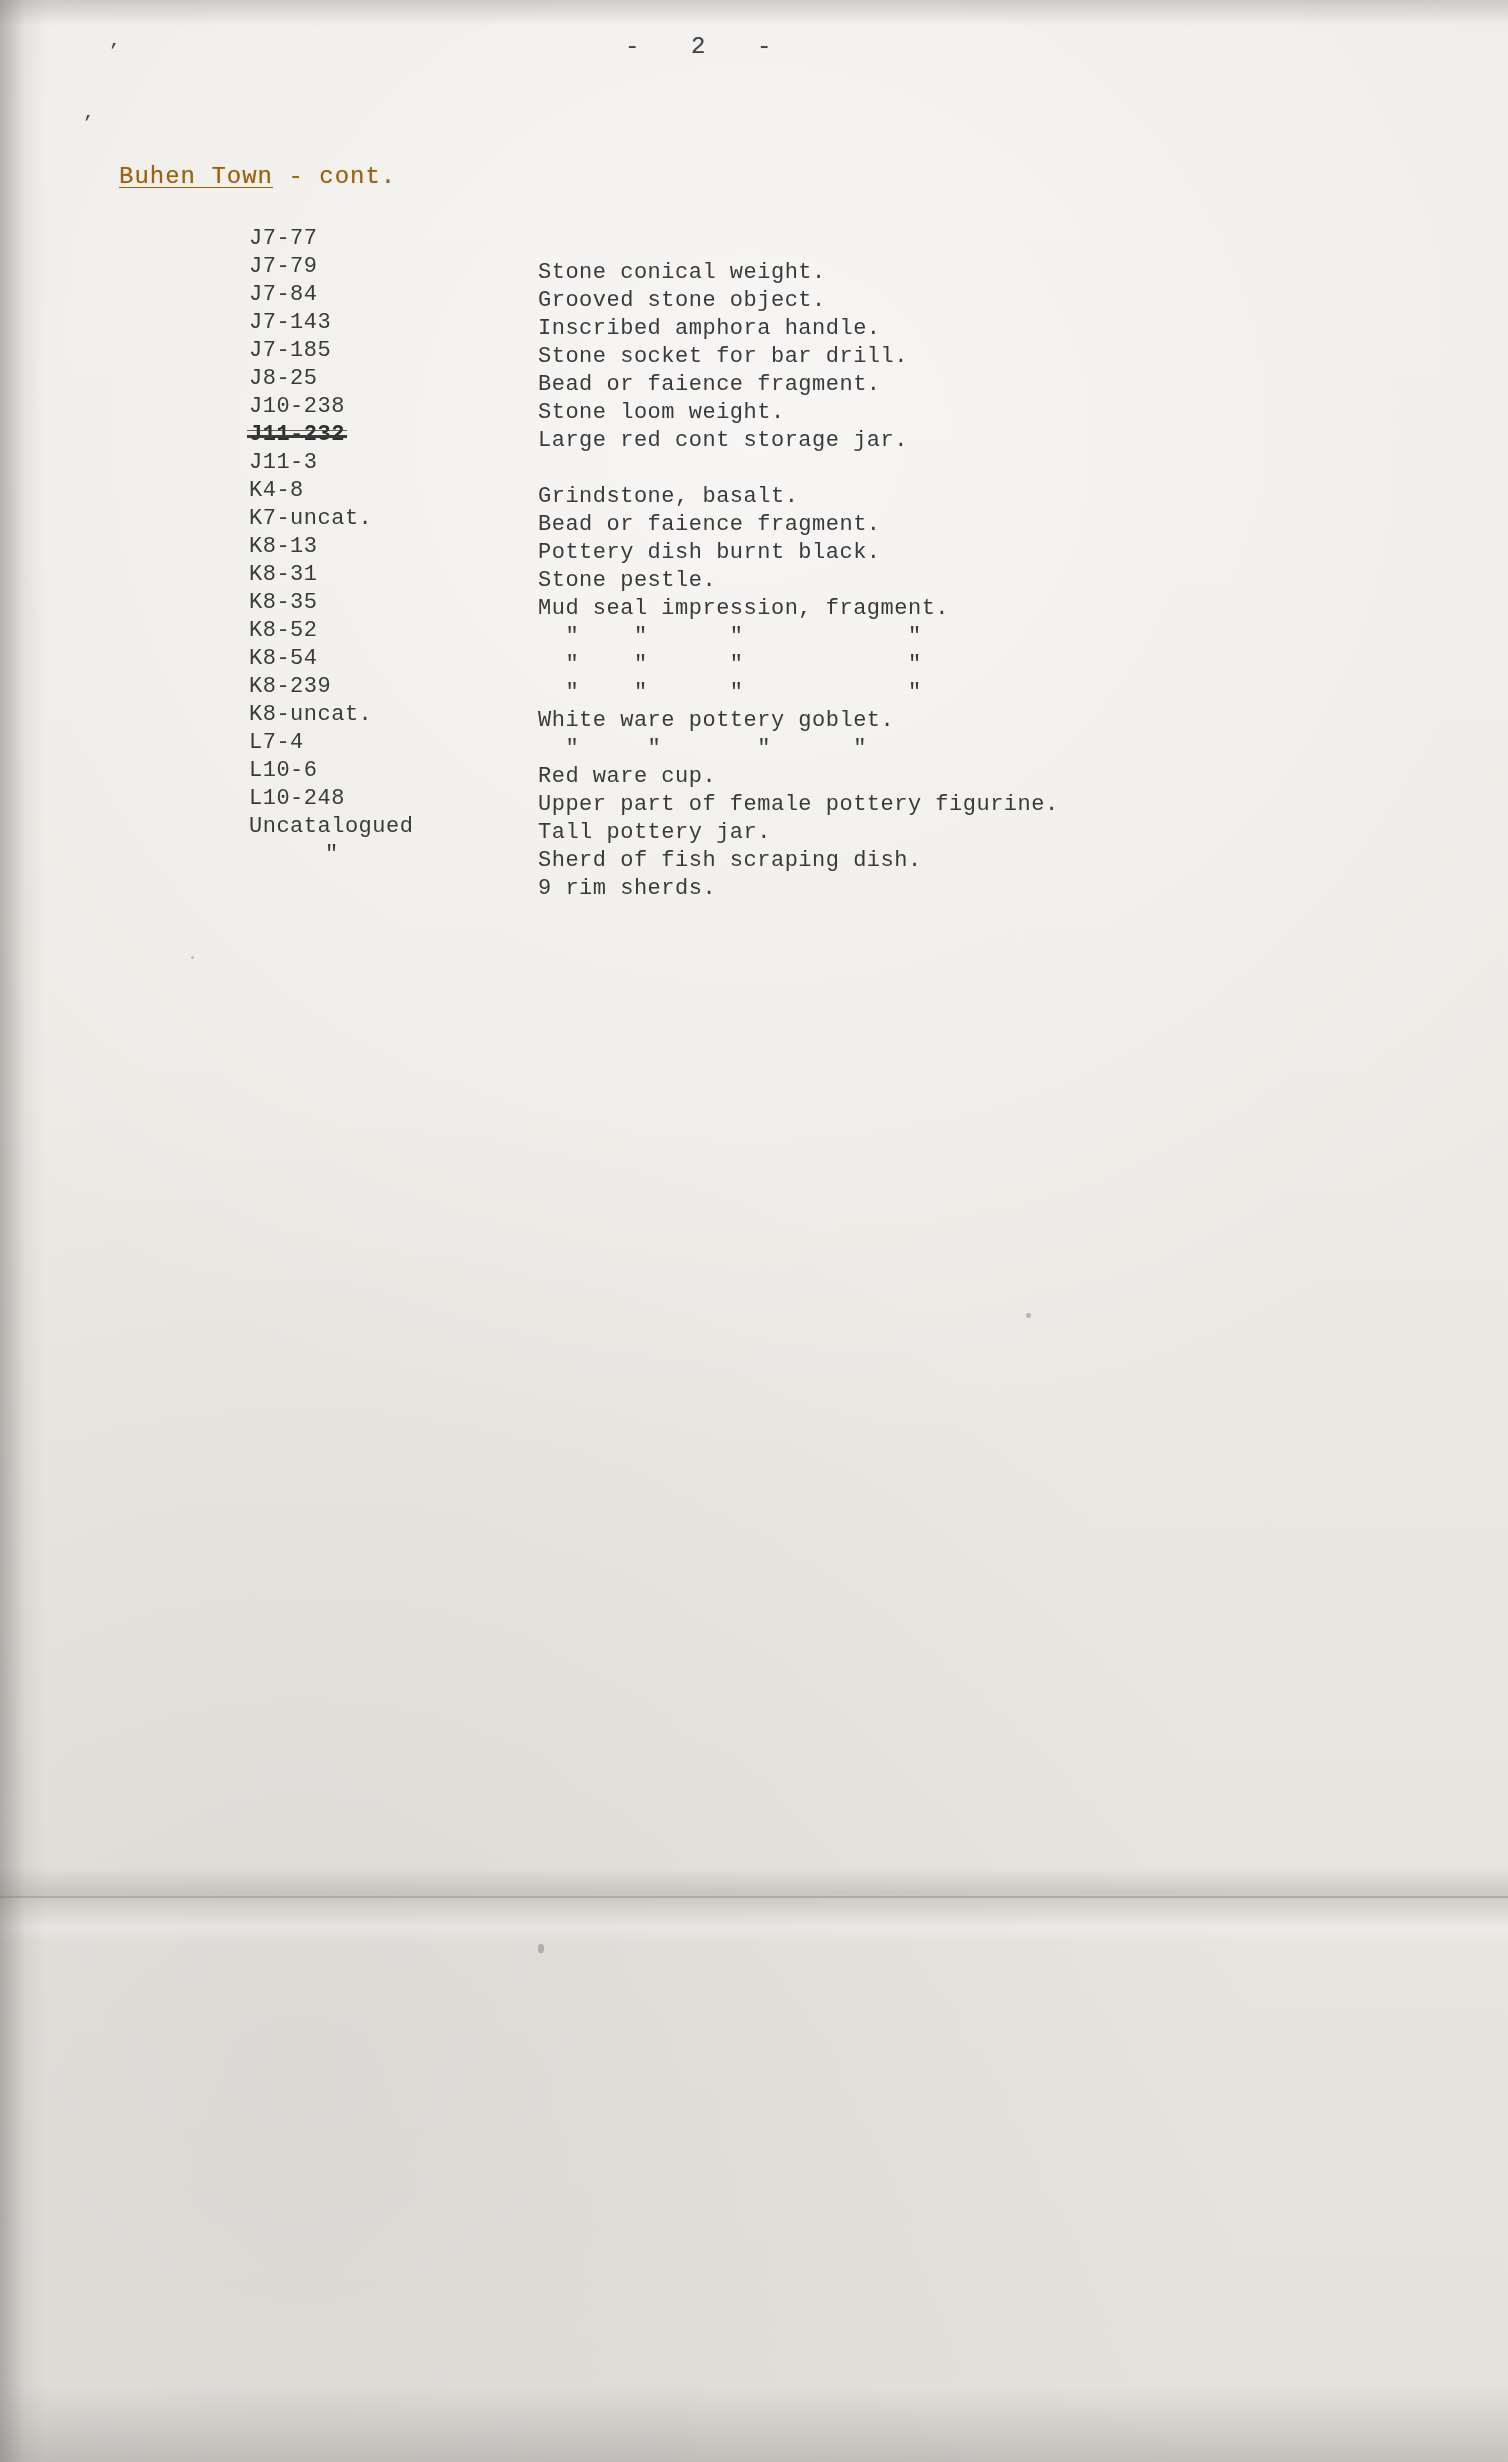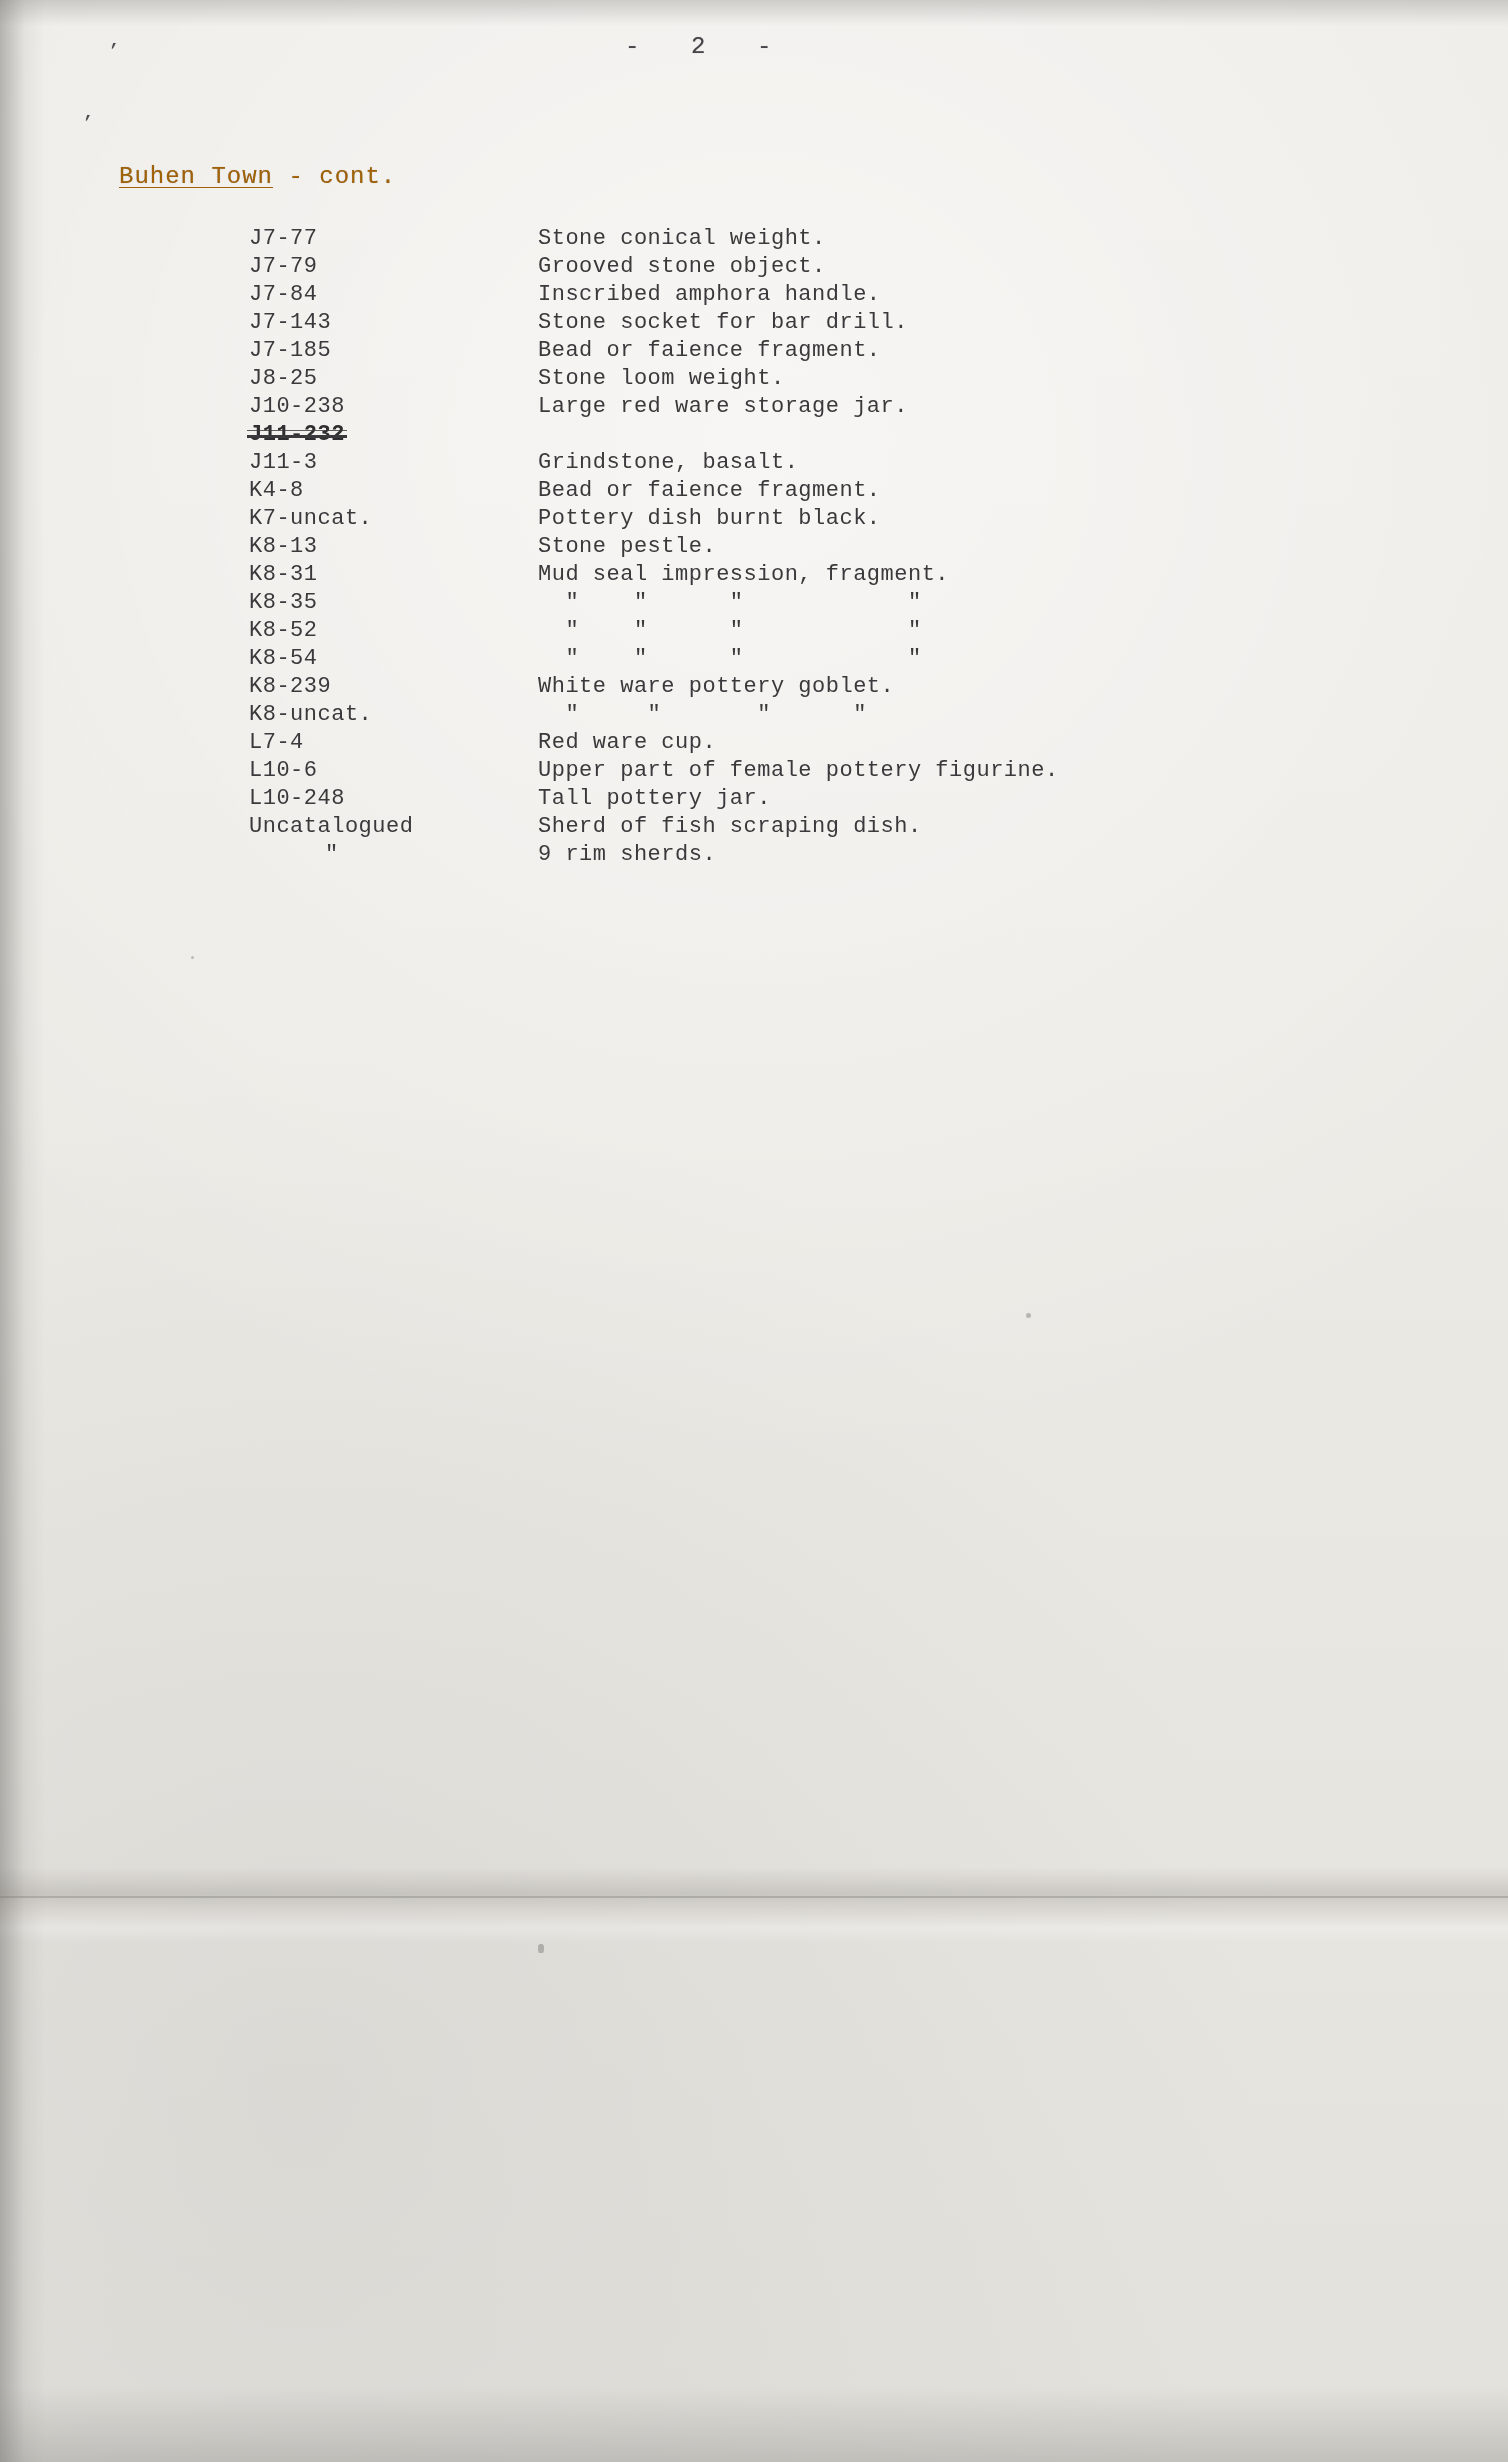--- a/index.html
+++ b/index.html
@@ -119,20 +119,21 @@
   .col-id.indent {
     left: 325px;
   }
   .col-desc {
     position: absolute;
     left: 538px;
     font-size: 22px;
     letter-spacing: 0.5px;
     white-space: pre;
     color: #3a3a3c;
+    margin-top: 34px;
   }
   .col-desc.ditto {
     letter-spacing: 0.5px;
   }
   .struck {
     position: relative;
     color: #2e2d2f;
     font-weight: 600;
     margin-top: 31px;
   }
@@ -194,21 +195,21 @@
       <div class="row">
         <div class="col-id">J7-185</div>
         <div class="col-desc">Bead or faience fragment.</div>
       </div>
       <div class="row">
         <div class="col-id">J8-25</div>
         <div class="col-desc">Stone loom weight.</div>
       </div>
       <div class="row">
         <div class="col-id">J10-238</div>
-        <div class="col-desc">Large red ware storage jar.</div>
+        <div class="col-desc">Large red cont storage jar.</div>
       </div>
       <div class="row">
         <div class="col-id"><span class="struck">J11-232</span></div>
       </div>
       <div class="row">
         <div class="col-id">J11-3</div>
         <div class="col-desc">Grindstone, basalt.</div>
       </div>
       <div class="row">
         <div class="col-id">K4-8</div>

